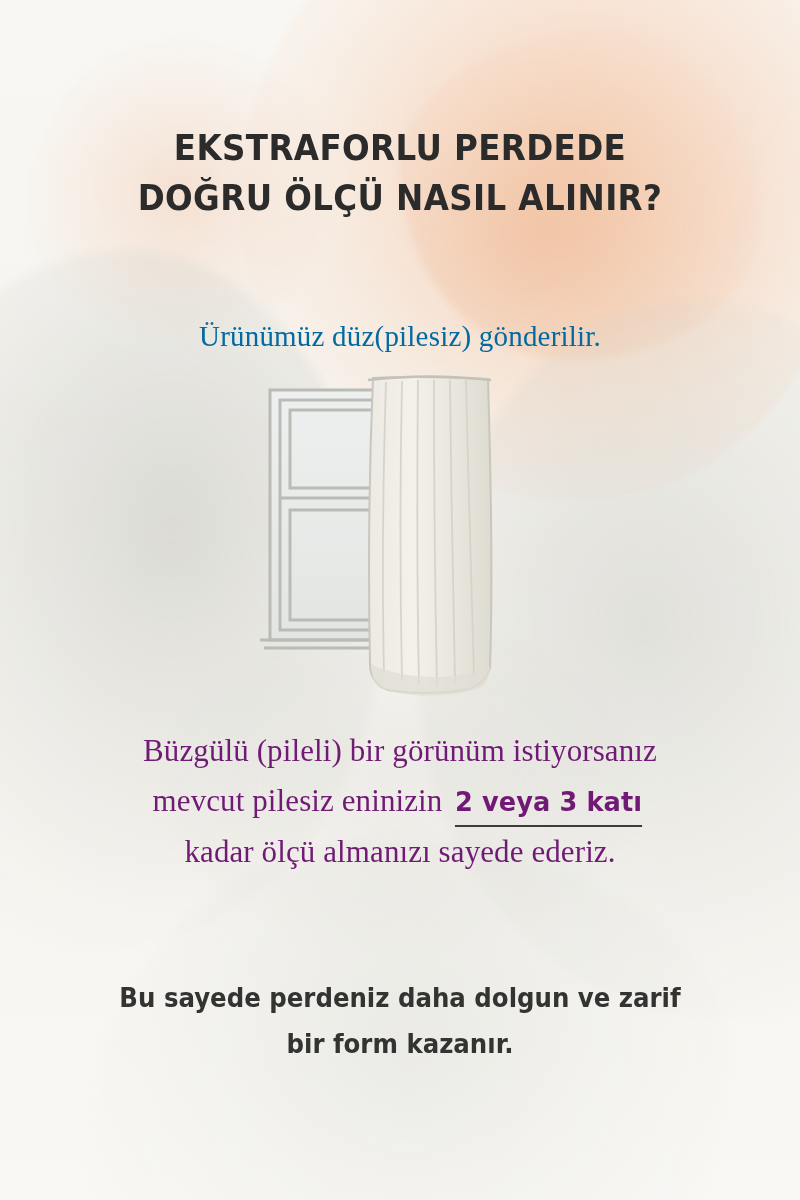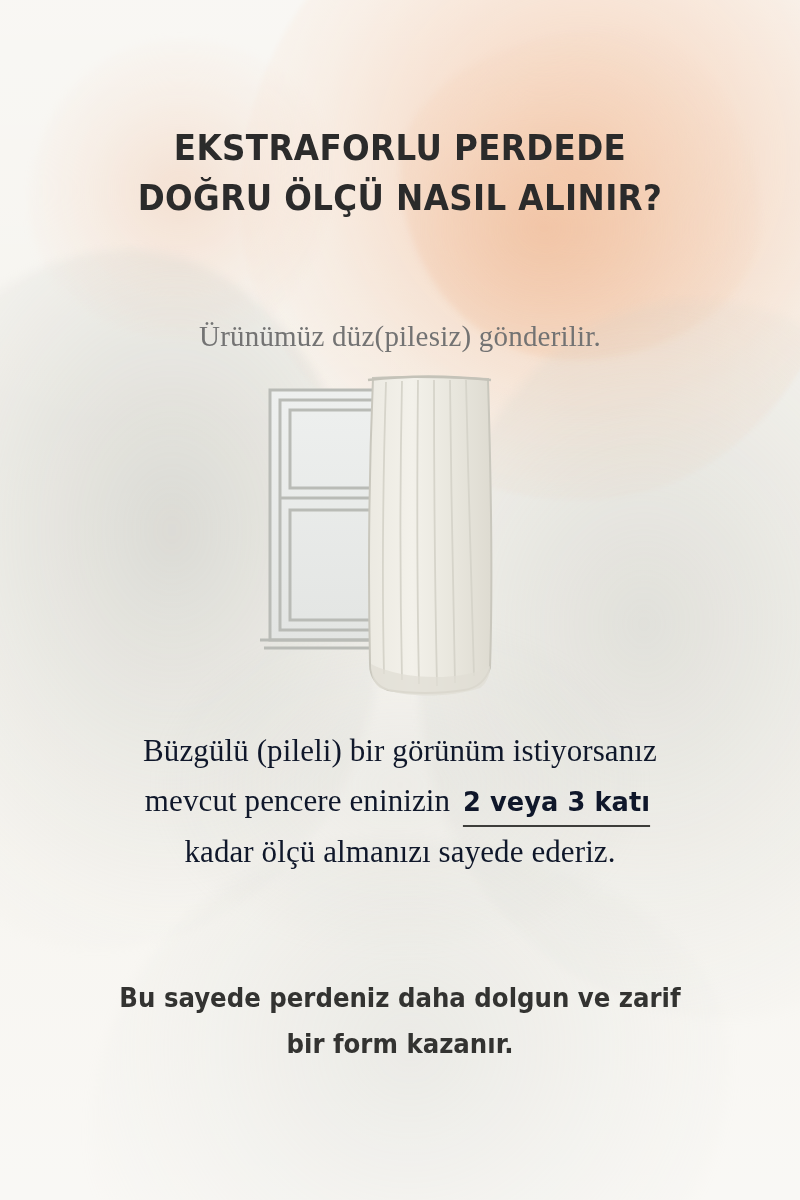--- a/index.html
+++ b/index.html
@@ -152,41 +152,41 @@
   }
 
   .subline {
     position: absolute;
     top: 320px;
     left: 0;
     width: 800px;
     text-align: center;
     font-family: "Liberation Serif", serif;
     font-size: 29px;
-    color: #737373;
+    color: #0369a1;
     letter-spacing: 0.2px;
   }
 
   
   .illustration {
     position: absolute;
     top: 368px;
     left: 250px;
     width: 300px;
     height: 350px;
   }
 
   
   .para {
     position: absolute;
     left: 0;
     width: 800px;
     text-align: center;
     font-family: "Liberation Serif", serif;
-    color: #0f172a;
+    color: #701a75;
   }
   .para-main {
     top: 726px;
     font-size: 31px;
     line-height: 1.62;
     letter-spacing: 0.1px;
   }
   .para-main .line { display: block; white-space: nowrap; }
   .emph {
     font-family: "DejaVu Sans", sans-serif;
@@ -277,21 +277,21 @@
           </g>
 
           <path d="M121 296 C 150 312, 214 314, 240 298 C 240 306, 238 314, 230 320
                    C 200 330, 156 330, 130 320 C 123 315, 121 306, 121 296 Z" fill="#e0ded4" opacity="0.75"></path>
         </g>
       </svg>
     </div>
 
     <div class="para para-main">
       <span class="line">Büzgülü (pileli) bir görünüm istiyorsanız</span>
-      <span class="line"><span>mevcut pencere eninizin </span><span class="emph">2 veya 3 katı</span></span>
+      <span class="line"><span>mevcut pilesiz eninizin </span><span class="emph">2 veya 3 katı</span></span>
       <span class="line">kadar ölçü almanızı sayede ederiz.</span>
     </div>
 
     <div class="para para-closing">
       <span class="line">Bu sayede perdeniz daha dolgun ve zarif</span>
       <span class="line">bir form kazanır.</span>
     </div>
 
   </div>
 </div>

